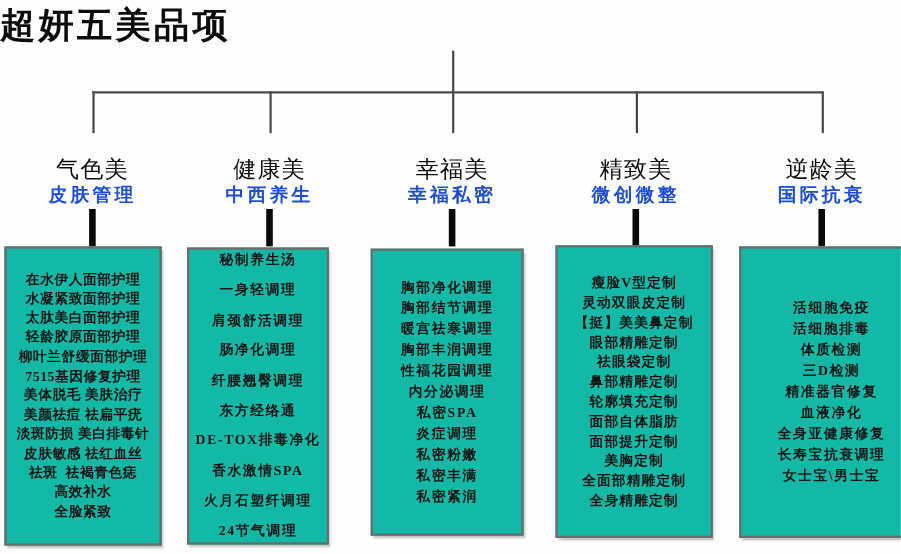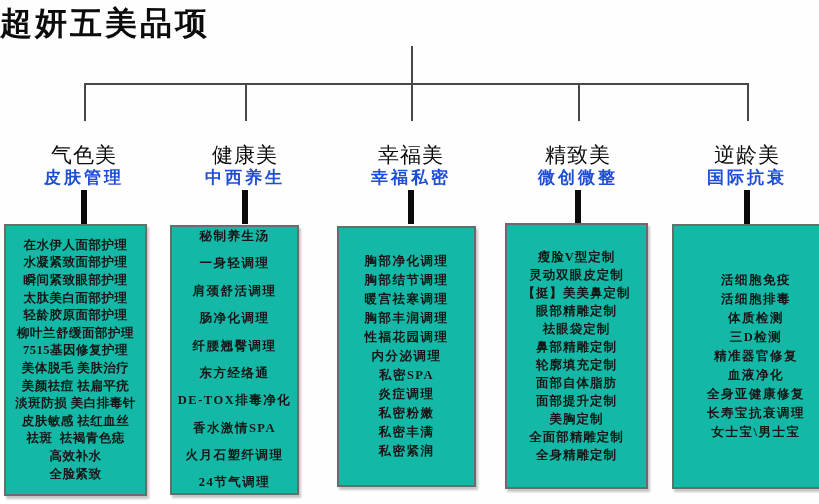--- a/index.html
+++ b/index.html
@@ -97,21 +97,20 @@
 
   <div class="stub" id="stub-1"></div>
   <div class="stub" id="stub-2"></div>
   <div class="stub" id="stub-3"></div>
   <div class="stub" id="stub-4"></div>
   <div class="stub" id="stub-5"></div>
 
   <div class="box" id="box-1">
       <div class="item">在水伊人面部护理</div>
       <div class="item">水凝紧致面部护理</div>
-      <div class="item">瞬间紧致眼部护理</div>
       <div class="item">太肽美白面部护理</div>
       <div class="item">轻龄胶原面部护理</div>
       <div class="item">柳叶兰舒缓面部护理</div>
       <div class="item">7515基因修复护理</div>
       <div class="item">美体脱毛 美肤治疗</div>
       <div class="item">美颜祛痘 祛扁平疣</div>
       <div class="item">淡斑防损 美白排毒针</div>
       <div class="item">皮肤敏感 祛红血丝</div>
       <div class="item">祛斑  祛褐青色痣</div>
       <div class="item">高效补水</div>

